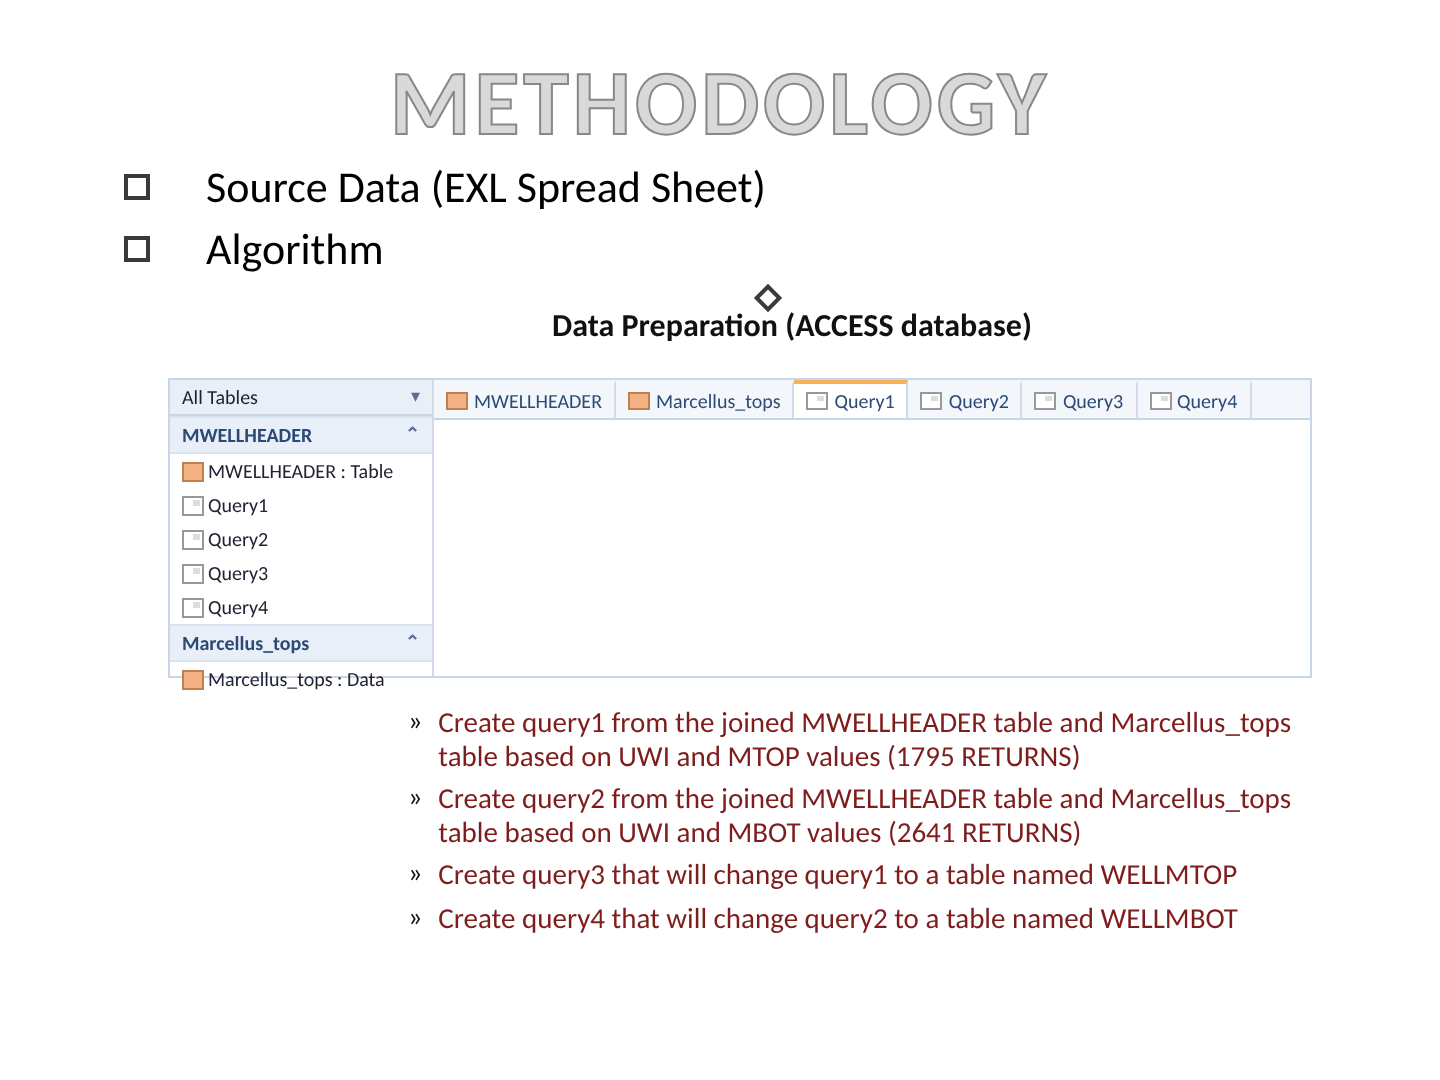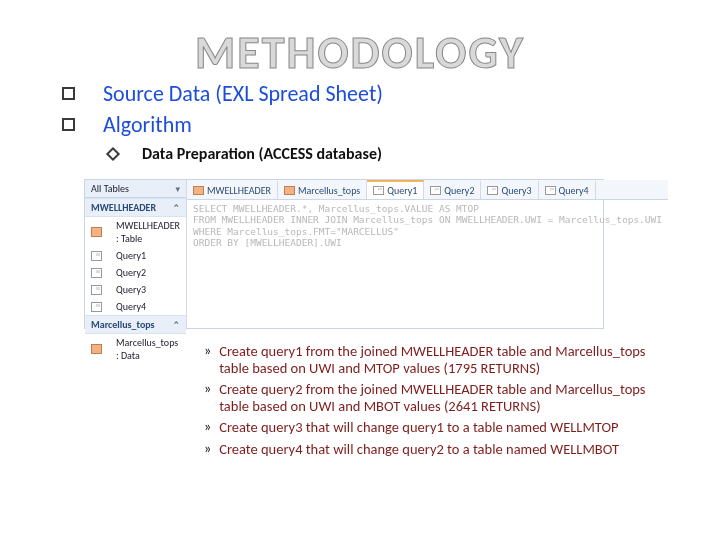--- a/index.html
+++ b/index.html
@@ -15,36 +15,36 @@
     text-shadow: 0 1px 0 #fff, 0 -1px 0 #fff;
   }
   .bullets-l1 { margin-left: 26px; }
   .bullet-l1-row { display: flex; align-items: flex-start; margin-bottom: 4px; }
   .square-bullet {
     width: 13px; height: 13px;
     border: 2px solid #3a3a3a;
     flex: 0 0 13px;
     margin-top: 7px; margin-right: 28px;
   }
-  .bullet-l1-text { font-size: 22px; color: #1d4ed8; }
-  .bullet-l2 { display: flex; align-items: center; margin: 6px 0 8px 72px; }
+  .bullet-l1-text { font-size: 22px; color: #000000; }
+  .bullet-l2 { display: flex; align-items: center; margin: 6px 0 8px 72px; flex-direction: column; }
   .diamond {
     width: 10px; height: 10px;
     border: 2px solid #3a3a3a;
     transform: rotate(45deg);
     flex: 0 0 10px;
     margin-right: 24px;
   }
   .bullet-l2-text { font-size: 16px; font-weight: 600; color: #111; }
 
-  .access-shot { display: flex; margin: 16px 0 14px 48px; width: 520px; height: 150px; border: 1px solid #c9d6e8; background:#fff; }
+  .access-shot { display: flex; margin: 16px 0 14px 48px; width: 572px; height: 150px; border: 1px solid #c9d6e8; background:#fff; }
   .access-nav { width: 132px; border-right: 1px solid #d0dae8; font-size: 10px; color:#223; }
   .nav-header { display:flex; justify-content:space-between; align-items:center; padding:2px 6px; background:#e8eff9; border-bottom:1px solid #c9d6e8; font-size:10px;}
   .nav-group-hdr { padding:2px 6px; background:#e8eff9; color:#2b4a75; font-weight:600; font-size:10px; display:flex; justify-content:space-between; align-items:center; border-top:1px solid #d9e3ef; border-bottom:1px solid #d9e3ef;}
-  .nav-item { display:flex; align-items:center; gap:14px; padding:2px 6px; font-size:10px; color:#223;}
+  .nav-item { display:flex; align-items:center; gap:2px; padding:2px 6px; font-size:10px; color:#223;}
   .ico-tbl { width:11px; height:10px; background:linear-gradient(#f4b183,#f4b183); border:1px solid #bf8050; flex:0 0 11px;}
   .ico-qry { width:11px; height:10px; background:#fff; border:1px solid #999; flex:0 0 11px; position:relative;}
   .ico-qry::after{content:""; position:absolute; inset:1px; background:conic-gradient(#ddd 0 25%, #fff 0 100%);}
   .chev { font-size:9px; color:#5a7090;}
   .access-main { flex:1; display:flex; flex-direction:column; }
   .tabstrip { display:flex; background:#f3f7fc; border-bottom:1px solid #c9d6e8; padding:0; height:20px; }
   .tab { display:flex; align-items:center; gap:3px; padding:0 6px; font-size:10px; color:#2b4a75; border-right:1px solid #d0dae8; border-top:2px solid transparent;}
   .tab .ico-tbl, .tab .ico-qry { width:10px; height:9px;}
   .tab.active { background:#fff; border-top:2px solid #f5b45a;}
   .sqlpane { flex:1; padding:3px 6px; font-size:9.5px; color:#b8b8b8; font-family:Consolas, monospace; line-height:1.2; white-space:pre; overflow:hidden;}
@@ -135,24 +135,20 @@
           </div>
         <div class="tab">
             <span class="ico-qry"></span>
             <span>Query3</span>
           </div>
         <div class="tab">
             <span class="ico-qry"></span>
             <span>Query4</span>
           </div>
       </div>
-      <div class="sqlpane">SELECT MWELLHEADER.*, Marcellus_tops.VALUE AS MTOP
-FROM MWELLHEADER INNER JOIN Marcellus_tops ON MWELLHEADER.UWI = Marcellus_tops.UWI
-WHERE Marcellus_tops.FMT="MARCELLUS"
-ORDER BY [MWELLHEADER].UWI</div>
     </div>
   </div>
 
   <div class="steps">
     <div class="step-row">
         <span class="step-marker">»</span>
         <span class="step-text">Create query1 from the joined MWELLHEADER table and Marcellus_tops table based on UWI and MTOP values (1795 RETURNS)</span>
       </div>
     <div class="step-row">
         <span class="step-marker">»</span>

